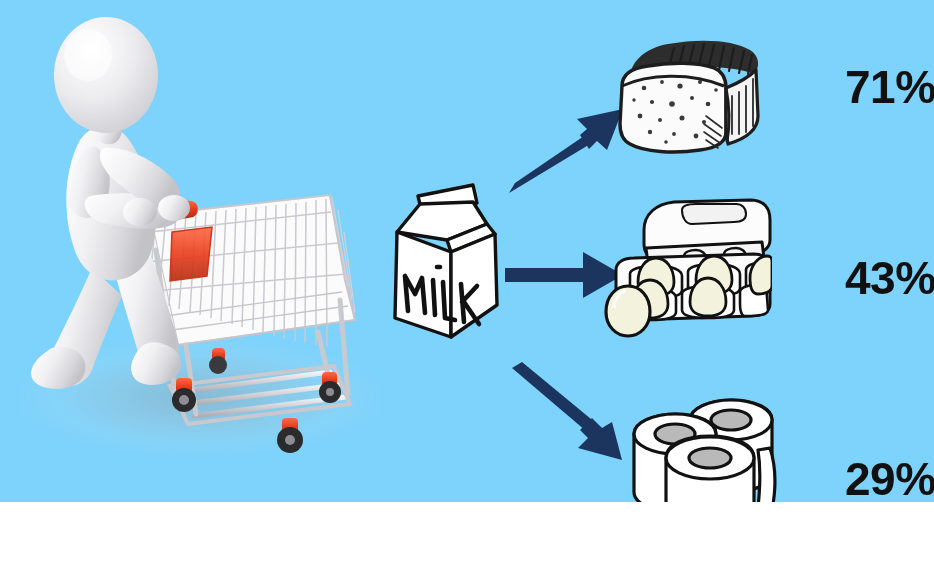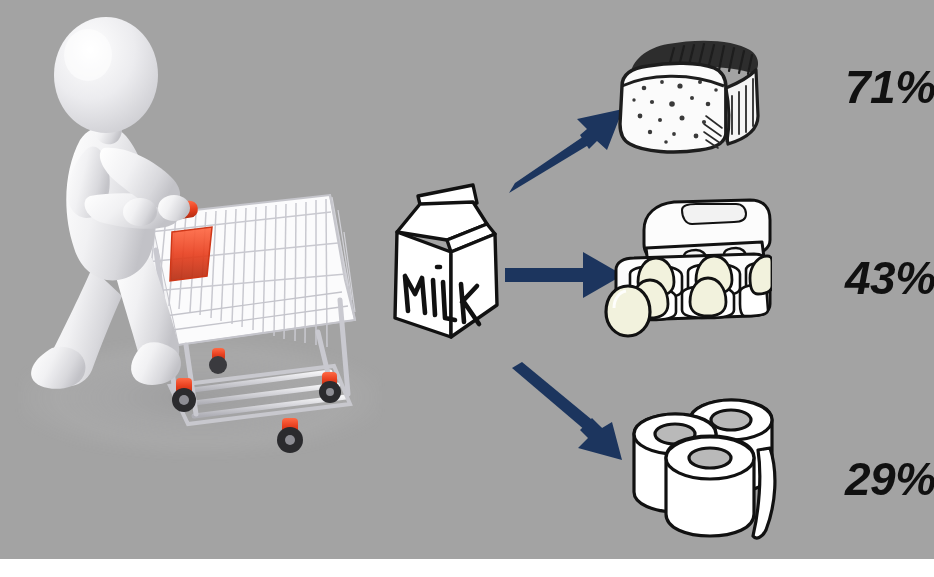--- a/index.html
+++ b/index.html
@@ -6,24 +6,23 @@
     margin: 0;
     padding: 0;
     background: #ffffff;
   }
   body {
     font-family: "Liberation Sans", sans-serif;
   }
   #canvas {
     position: relative;
     width: 934px;
-    height: 559px;
-    background: #a3a3a3;
+    height: 502px;
+    background: #7dd3fc;
     overflow: hidden;
-    font-style: italic;
   }
 
   
   .abs { position: absolute; }
 
   
   #shopper-scene {
     left: 0px; top: 0px;
     width: 400px; height: 500px;
   }

